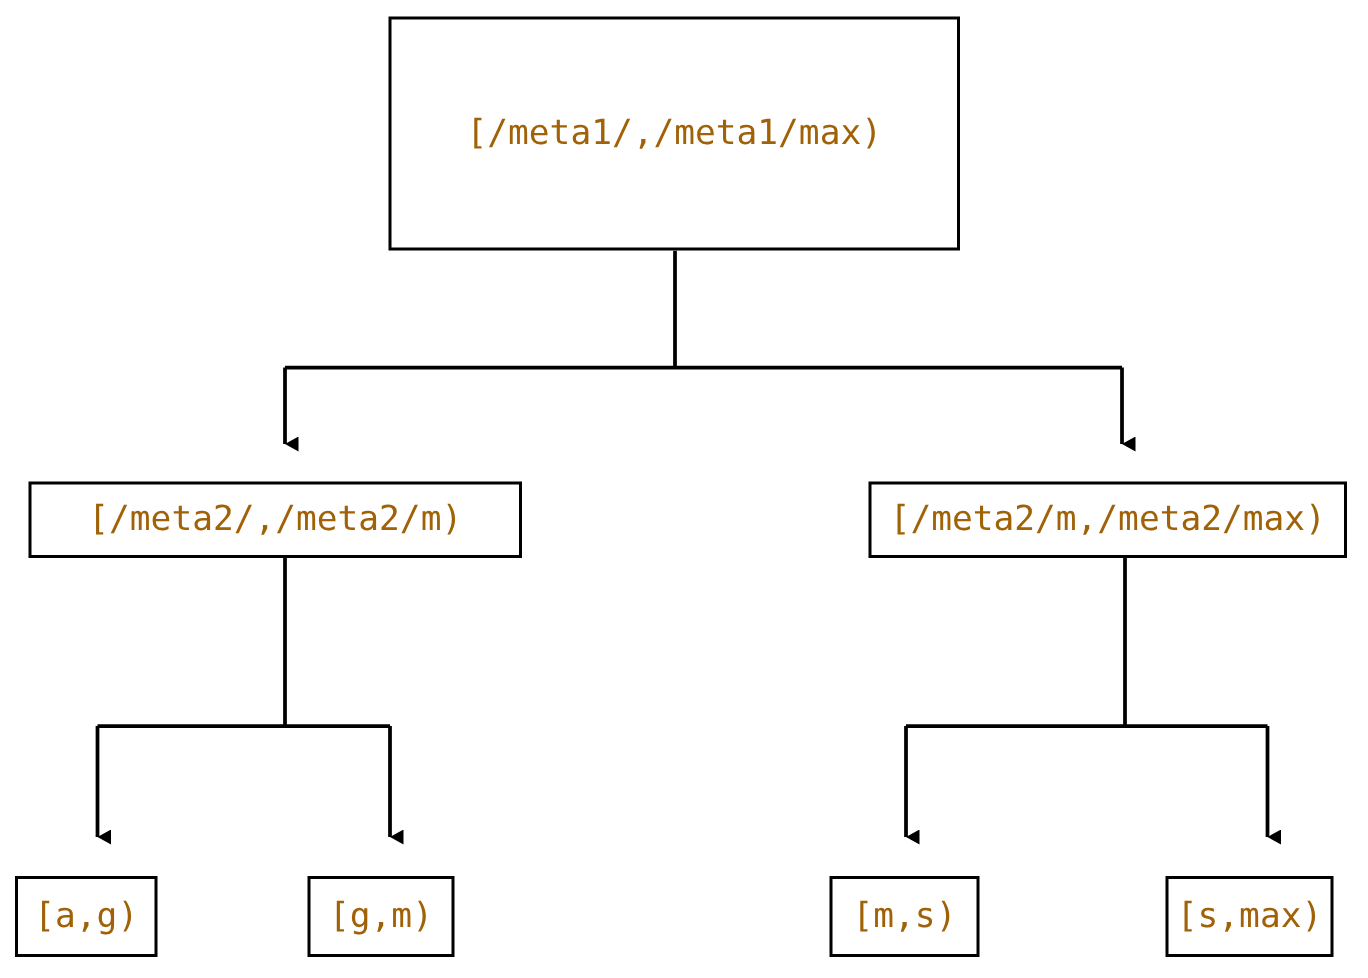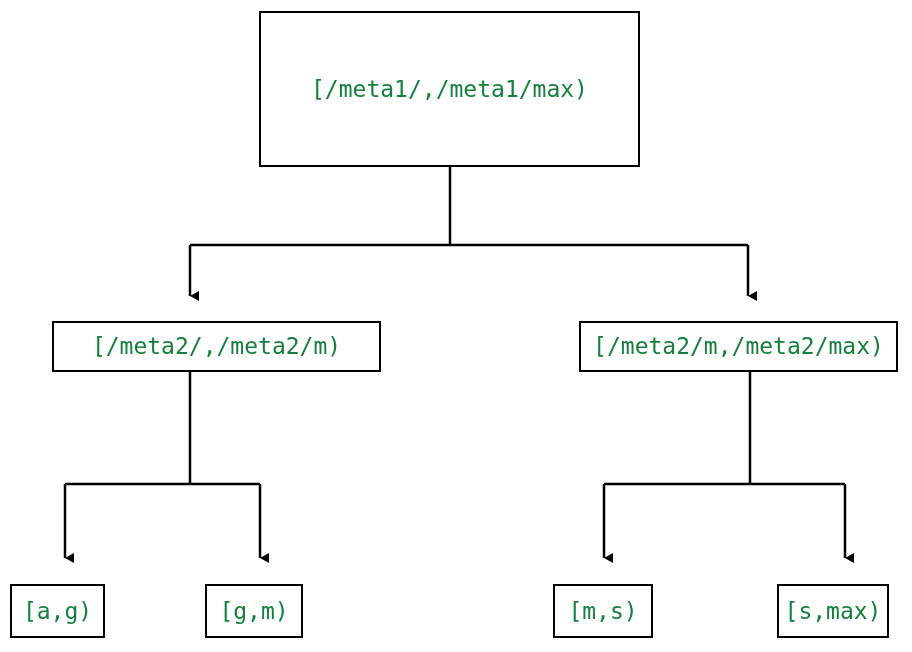--- a/index.html
+++ b/index.html
@@ -26,21 +26,21 @@
     height: 652px;
   }
   .node-box {
     position: absolute;
     box-sizing: border-box;
     border: 2px solid #000000;
     background: #ffffff;
     display: flex;
     align-items: center;
     justify-content: center;
-    color: #15803d;
+    color: #a16207;
     white-space: pre;
   }
   .node-label {
     display: block;
     line-height: 1;
     letter-spacing: 0px;
   }
   .level-root .node-label { font-size: 23px; }
   .level-mid  .node-label { font-size: 23px; }
   .level-leaf .node-label { font-size: 23px; }
@@ -79,21 +79,21 @@
 
     <path d="M 604,484 L 604,558" stroke="#000000" stroke-width="2.5" fill="none" marker-end="url(#arrow-down)"></path>
 
     <path d="M 845,484 L 845,558" stroke="#000000" stroke-width="2.5" fill="none" marker-end="url(#arrow-down)"></path>
   </svg>
 
   <div class="node-box level-root" style="left:259px; top:11px; width:381px; height:156px;">
     <span class="node-label">[/meta1/,/meta1/max)</span>
   </div>
 
-  <div class="node-box level-mid" style="left:19px; top:321px; width:329px; height:51px;margin-left:33px;">
+  <div class="node-box level-mid" style="left:19px; top:321px; width:329px; height:51px;">
     <span class="node-label">[/meta2/,/meta2/m)</span>
   </div>
 
   <div class="node-box level-mid" style="left:579px; top:321px; width:319px; height:51px;">
     <span class="node-label">[/meta2/m,/meta2/max)</span>
   </div>
 
   <div class="node-box level-leaf" style="left:205px; top:584px; width:98px; height:54px;">
     <span class="node-label">[g,m)</span>
   </div>

